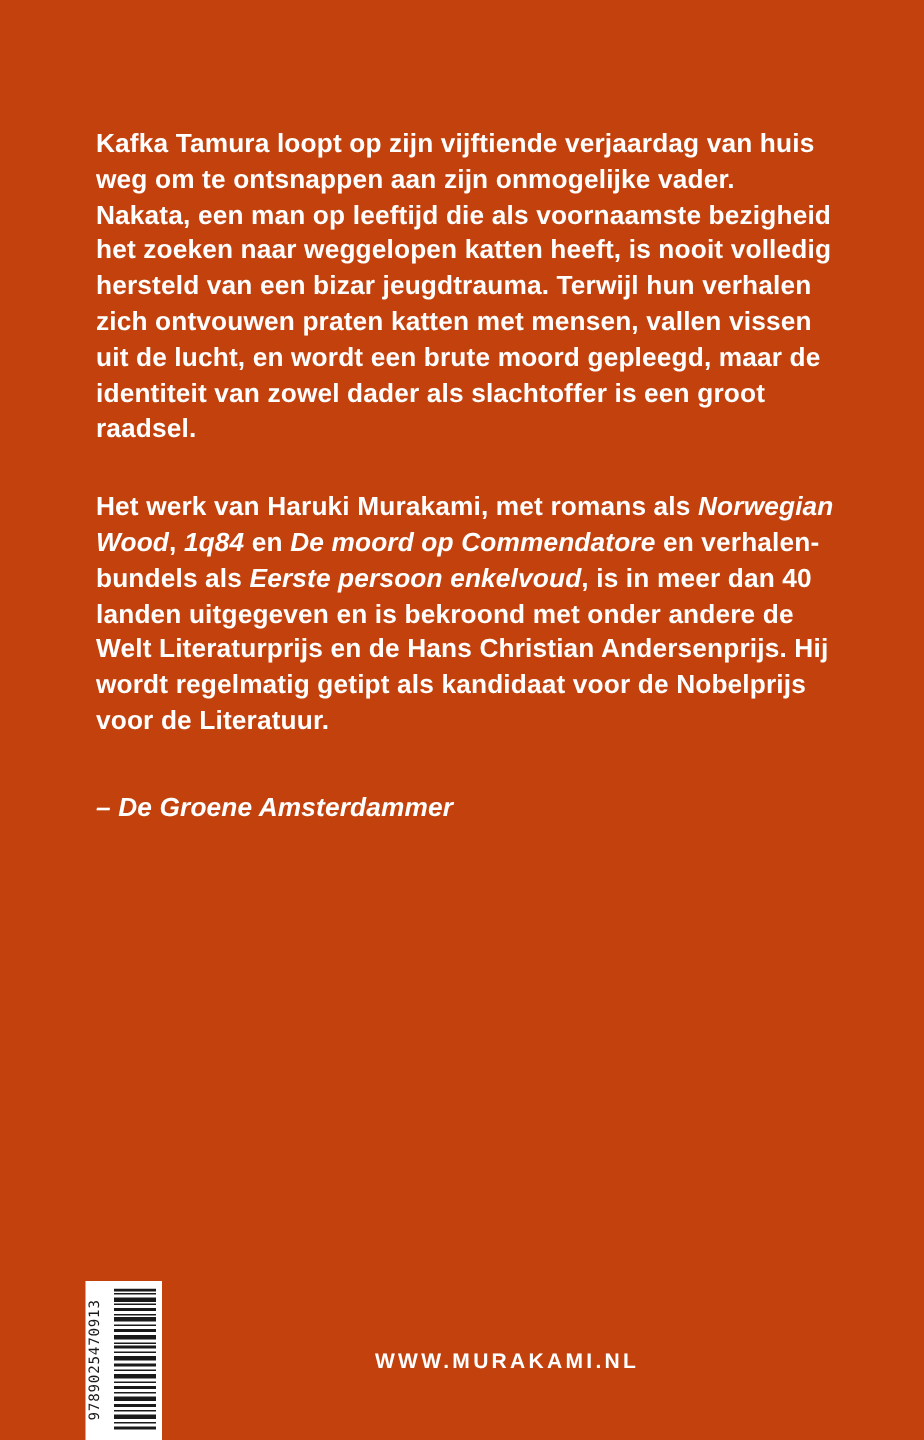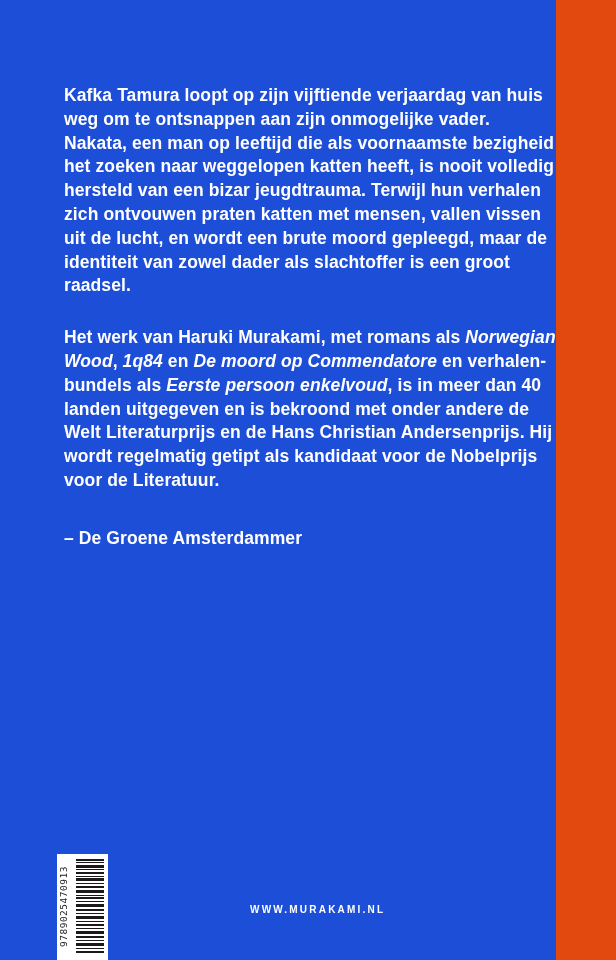--- a/index.html
+++ b/index.html
@@ -3,41 +3,42 @@
 <meta charset="utf-8">
 <style>
   * { margin: 0; padding: 0; box-sizing: border-box; }
   html, body { width: 616px; height: 960px; }
   body {
     font-family: "Liberation Sans", "DejaVu Sans", sans-serif;
     background: #e2490e;
   }
   .cover {
     position: relative;
-    width: 556px;
+    width: 616px;
     height: 960px;
-    background: #1d4ed8;
+    background: #c2410c;
     overflow: hidden;
   }
   .text-col {
     position: absolute;
     left: 64px;
     top: 84px;
     width: 492px;
     color: #ffffff;
     font-weight: 700;
     font-size: 17.5px;
     line-height: 1.36;
     letter-spacing: 0.1px;
   }
   .text-col em { font-style: italic; }
   .synopsis { margin-bottom: 27px; }
   .bio { margin-bottom: 34px; margin-top: 28px; }
   .quote { margin-bottom: 22px; }
   .quote-source {
+    font-style: italic;
     margin-top: 3px;
   }
   .barcode-block {
     position: absolute;
     left: 57px;
     bottom: 0;
     width: 51px;
     height: 106px;
     background: #ffffff;
   }
@@ -62,21 +63,21 @@
     width: 28px;
     height: 96px;
   }
   .barcode-bars svg { display: block; width: 100%; height: 100%; }
   .footer-urls {
     position: absolute;
     left: 250px;
     bottom: 45px;
     color: #ffffff;
     font-weight: 700;
-    font-size: 10px;
+    font-size: 14px;
     letter-spacing: 2.2px;
   }
   .footer-urls .url-line { margin-bottom: 13px; }
   .footer-urls .url-line:last-child { margin-bottom: 0; }
 </style>
 </head>
 <body>
 
 <div class="cover">
 

